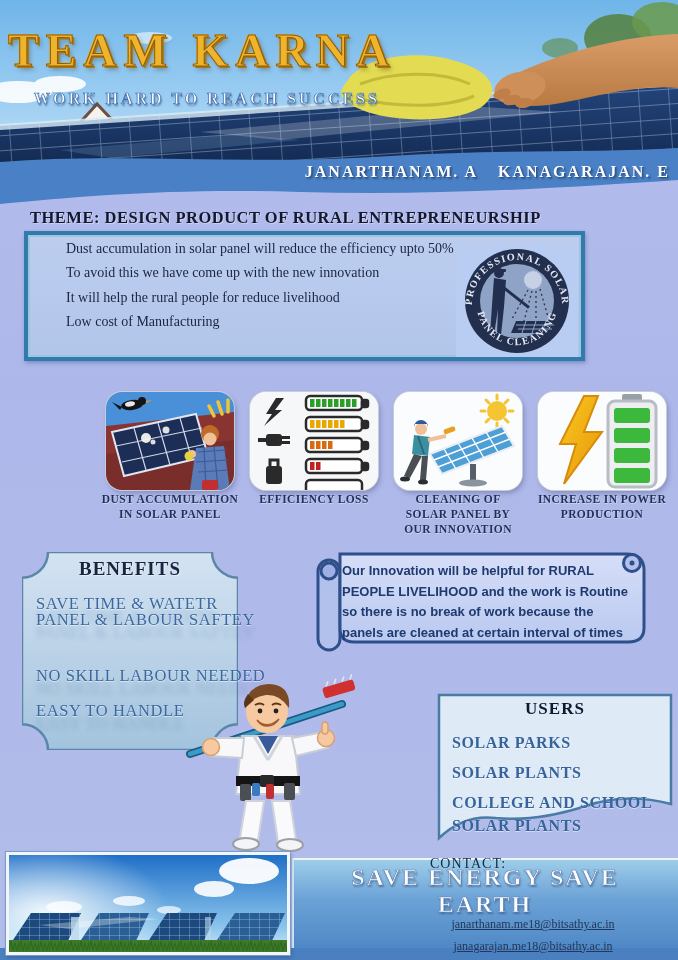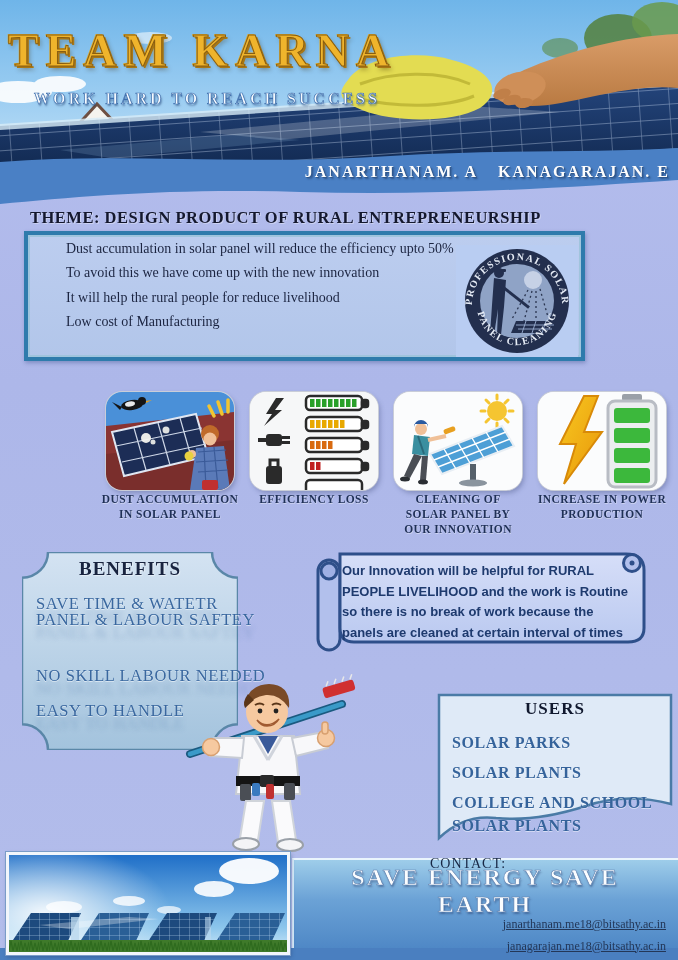--- a/index.html
+++ b/index.html
@@ -87,21 +87,21 @@
   }
   .footer-slogan{
     left:300px;top:864px;width:370px;text-align:center;font-size:24px;font-weight:bold;
     letter-spacing:2px;color:#fbfdff;font-variant:small-caps;
     -webkit-text-stroke:.6px #5d7fae;text-shadow:1px 2px 2px rgba(30,50,100,.45);
   }
   .footer-contact{
     left:430px;top:856px;width:160px;font-size:14px;font-weight:normal;letter-spacing:1px;
     color:#172745;font-variant:small-caps;
   }
-  .footer-emails{left:400px;top:914px;width:266px;text-align:right;}
+  .footer-emails{left:400px;top:914px;width:266px;text-align:center;}
   .footer-emails a{
     display:block;font-size:12px;color:#233758;text-decoration:underline;line-height:1.8;
   }
   .photo-frame{
     left:6px;top:852px;width:284px;height:103px;box-sizing:border-box;
     border:3px solid #f2f6fb;outline:1px solid #7a9cc8;box-shadow:1px 2px 4px rgba(30,50,100,.4);
     overflow:hidden;background:#2a7ad0;
   }
 </style>
 </head>

